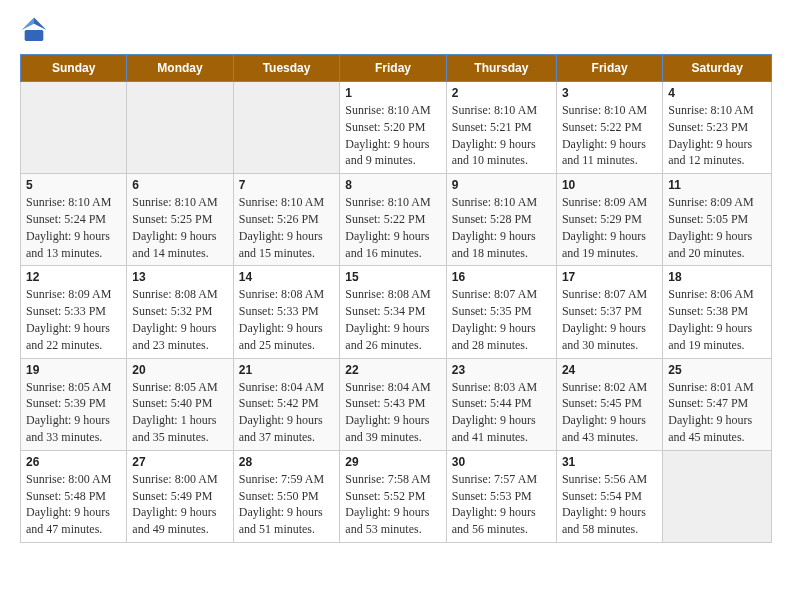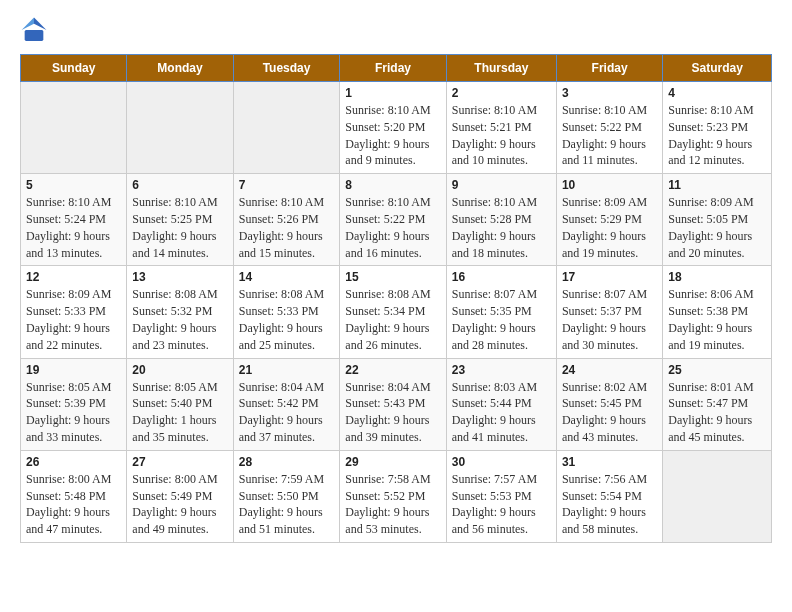--- a/index.html
+++ b/index.html
@@ -256,18 +256,18 @@
         <td>
           <span class="day-number">29</span>
           <div class="day-info"><span>Sunrise: 7:58 AM</span><br><span>Sunset: 5:52 PM</span><br><span>Daylight: 9 hours and 53 minutes.</span></div>
         </td>
         <td>
           <span class="day-number">30</span>
           <div class="day-info"><span>Sunrise: 7:57 AM</span><br><span>Sunset: 5:53 PM</span><br><span>Daylight: 9 hours and 56 minutes.</span></div>
         </td>
         <td>
           <span class="day-number">31</span>
-          <div class="day-info"><span>Sunrise: 7:56 AM</span><br><span>Sunset: 5:54 PM</span><br><span>Daylight: 9 hours and 58 minutes.</span></div>
+          <div class="day-info"><span>Sunrise: 5:56 AM</span><br><span>Sunset: 5:54 PM</span><br><span>Daylight: 9 hours and 58 minutes.</span></div>
         </td>
         <td class="empty-cell"></td>
       </tr>
     </tbody>
 </table>
 
 </body></html>

